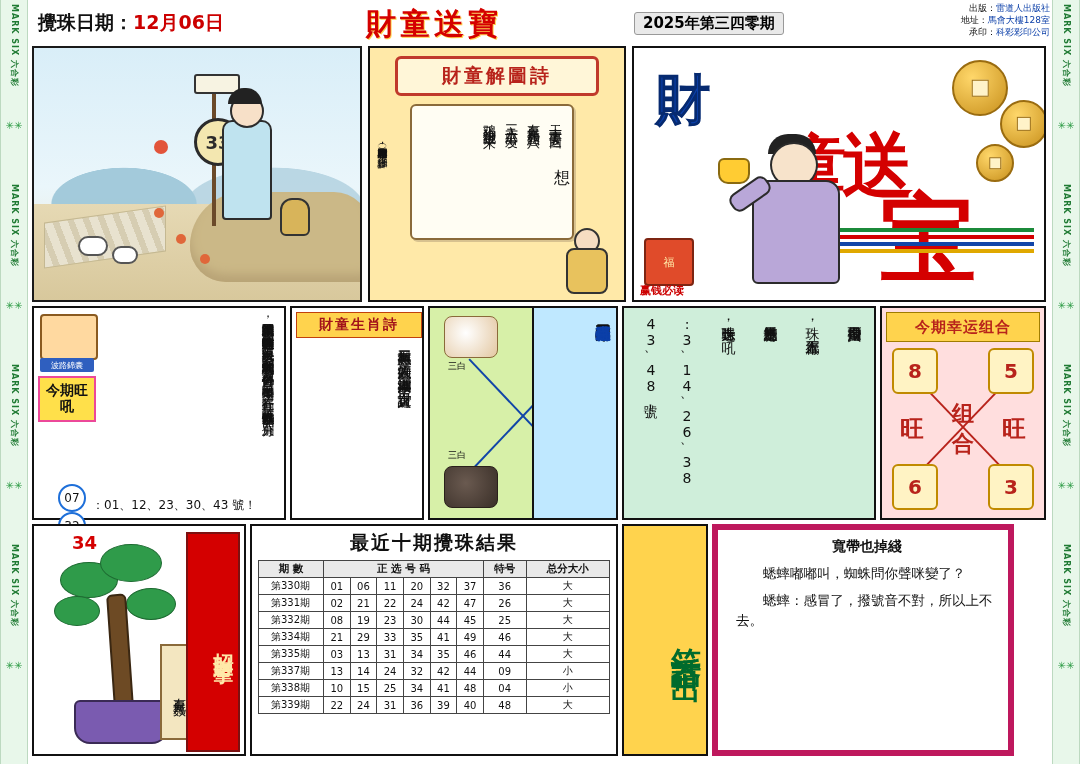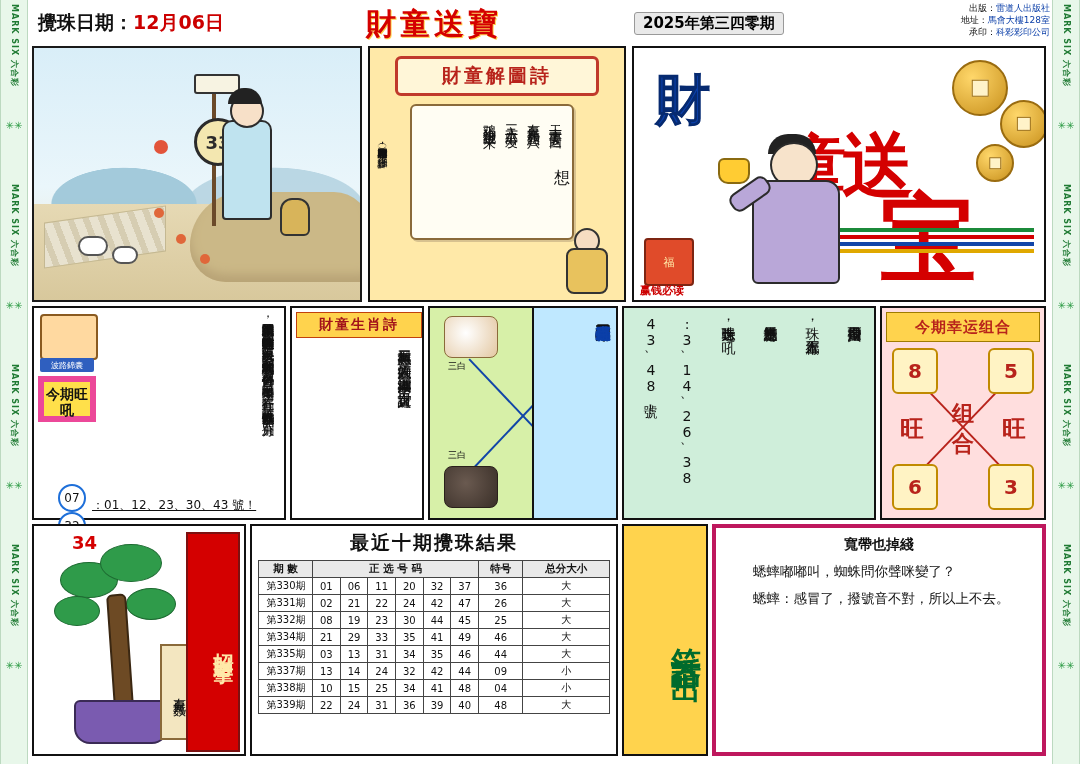--- a/index.html
+++ b/index.html
@@ -117,28 +117,28 @@
   .logo .badge{position:absolute;left:10px;bottom:14px;width:46px;height:44px;background:#e04b2a;border:2px solid #7d2512;border-radius:4px;color:#ffe9a8;font-size:11px;display:flex;align-items:center;justify-content:center;}
   .logo .slogan{position:absolute;left:6px;bottom:2px;font-size:11px;color:#c00;font-weight:bold;text-align:center;}
 
   
   .midrow{position:absolute;left:0;right:0;top:306px;height:216px;}
 
   .wang{left:6px;top:0;width:254px;height:214px;border:2px solid #111;background:#fff;}
   .wang .ico{position:absolute;left:6px;top:6px;width:54px;height:42px;background:#ffd9a0;border:2px solid #8a5a20;border-radius:4px;}
   .wang .bl{position:absolute;left:6px;top:50px;width:54px;height:14px;background:#2f5fbf;color:#fff;font-size:8px;
             display:flex;align-items:center;justify-content:center;border-radius:2px;}
-  .wang .ylw{position:absolute;left:4px;top:68px;width:58px;height:46px;background:#ffe04a;border:6px solid #ec4899;
+  .wang .ylw{position:absolute;left:4px;top:68px;width:58px;height:46px;background:#ffe04a;border:2px solid #ec4899;
              color:#111;font-size:14px;font-weight:bold;line-height:16px;text-align:center;padding-top:4px;box-sizing:border-box;}
   .wang .txt{position:absolute;left:68px;top:6px;right:6px;writing-mode:vertical-rl;text-orientation:upright;
              height:182px;font-size:12.5px;line-height:19px;color:#111;}
   .wang .num{position:absolute;width:24px;height:24px;border-radius:50%;border:2px solid #1e6fd9;color:#111;
              font-size:12px;display:flex;align-items:center;justify-content:center;background:#fff;}
   .wang .n1{left:24px;top:176px;}
-  .wang .pick{position:absolute;left:58px;bottom:4px;font-size:12px;color:#111;text-decoration:underline;}
+  .wang .pick{position:absolute;left:58px;bottom:4px;font-size:12px;color:#111;}
 
   .shengxiao{left:264px;top:0;width:134px;height:214px;border:2px solid #111;background:#fff;}
   .shengxiao .st{position:absolute;left:4px;top:4px;width:124px;height:24px;background:#ffd34d;border:1px solid #c2410c;
                  display:flex;align-items:center;justify-content:center;font-size:14px;font-weight:bold;color:#a2121a;letter-spacing:2px;}
   .shengxiao .body{position:absolute;left:4px;top:32px;right:4px;bottom:4px;writing-mode:vertical-rl;
                    text-orientation:upright;font-size:14px;line-height:26px;color:#111;}
 
   .pick-img{left:402px;top:0;width:190px;height:214px;border:2px solid #111;background:#d7f0a8;overflow:hidden;}
   .pick-img .an{position:absolute;width:52px;height:40px;border-radius:8px;}
   .pick-img .rooster{left:14px;top:8px;background:radial-gradient(circle at 40% 40%,#fff,#e3c7a1);border:1px solid #8a6a3a;}
@@ -190,27 +190,27 @@
                 writing-mode:vertical-rl;text-orientation:upright;font-size:13px;color:#111;display:flex;
                 align-items:center;justify-content:center;letter-spacing:2px;}
   .tree .num34{position:absolute;left:38px;top:6px;font-size:18px;font-weight:bold;color:#d40000;}
   .tree .num43{position:absolute;left:152px;top:46px;font-size:18px;font-weight:bold;color:#d40000;}
 
   .results{left:224px;top:0;width:368px;height:232px;border:2px solid #111;background:#fff;}
   .results .rt{text-align:center;font-size:19px;font-weight:bold;color:#111;margin-top:4px;letter-spacing:2px;}
   .results table{border-collapse:collapse;width:352px;margin:4px auto 0;font-size:10px;}
   .results th,.results td{border:1px solid #444;text-align:center;padding:1px 0;height:14px;color:#111;}
   .results th{background:#e9e9e9;font-weight:bold;font-size:10.5px;}
-  .results td.per{text-align:center;padding-left:1px;width:52px;}
+  .results td.per{text-align:left;padding-left:12px;width:52px;}
 
   .joke-title{left:596px;top:0;width:86px;height:232px;border:2px solid #111;background:#ffd34d;}
   .joke-title .v{position:absolute;left:0;right:0;top:8px;bottom:8px;writing-mode:vertical-rl;text-orientation:upright;
                  font-size:30px;font-weight:bold;color:#006b2d;letter-spacing:8px;display:flex;justify-content:center;}
 
-  .joke{left:686px;top:0;width:334px;height:232px;border:4px solid #be185d;background:#fff;}
+  .joke{left:686px;top:0;width:302px;height:232px;border:6px solid #be185d;background:#fff;padding-left:8px;}
   .joke .jt{text-align:center;font-size:14px;color:#111;margin-top:8px;font-weight:bold;}
   .joke p{margin:7px 10px;font-size:13.5px;line-height:20px;color:#111;text-indent:2em;}
 </style>
 </head>
 <body>
 
 <div class="page">
 
   <div class="rail left">
     <div class="vtxt" style="top:40px">MARK SIX 六合彩</div>

